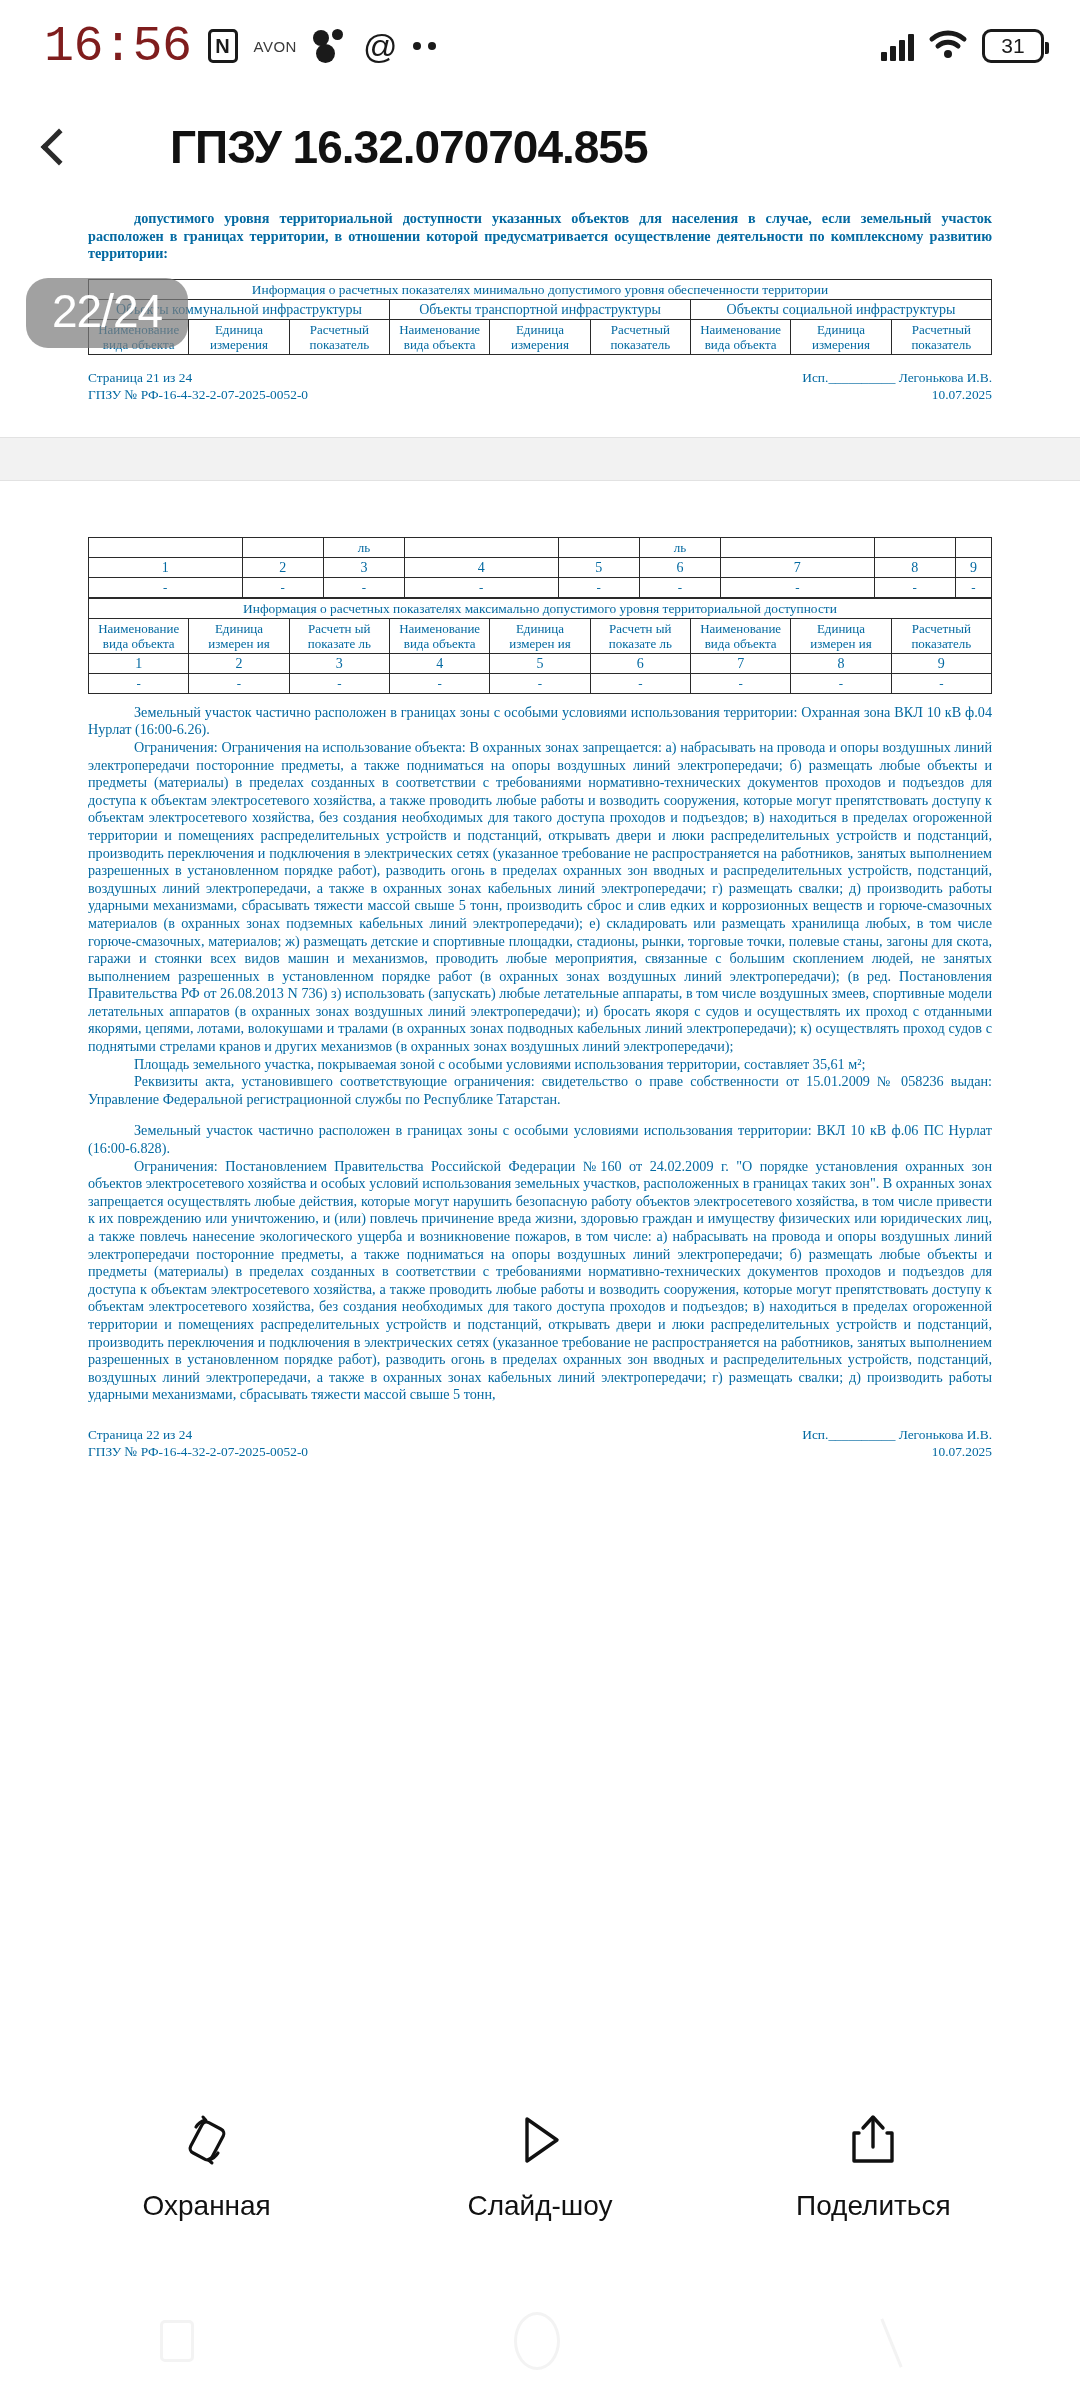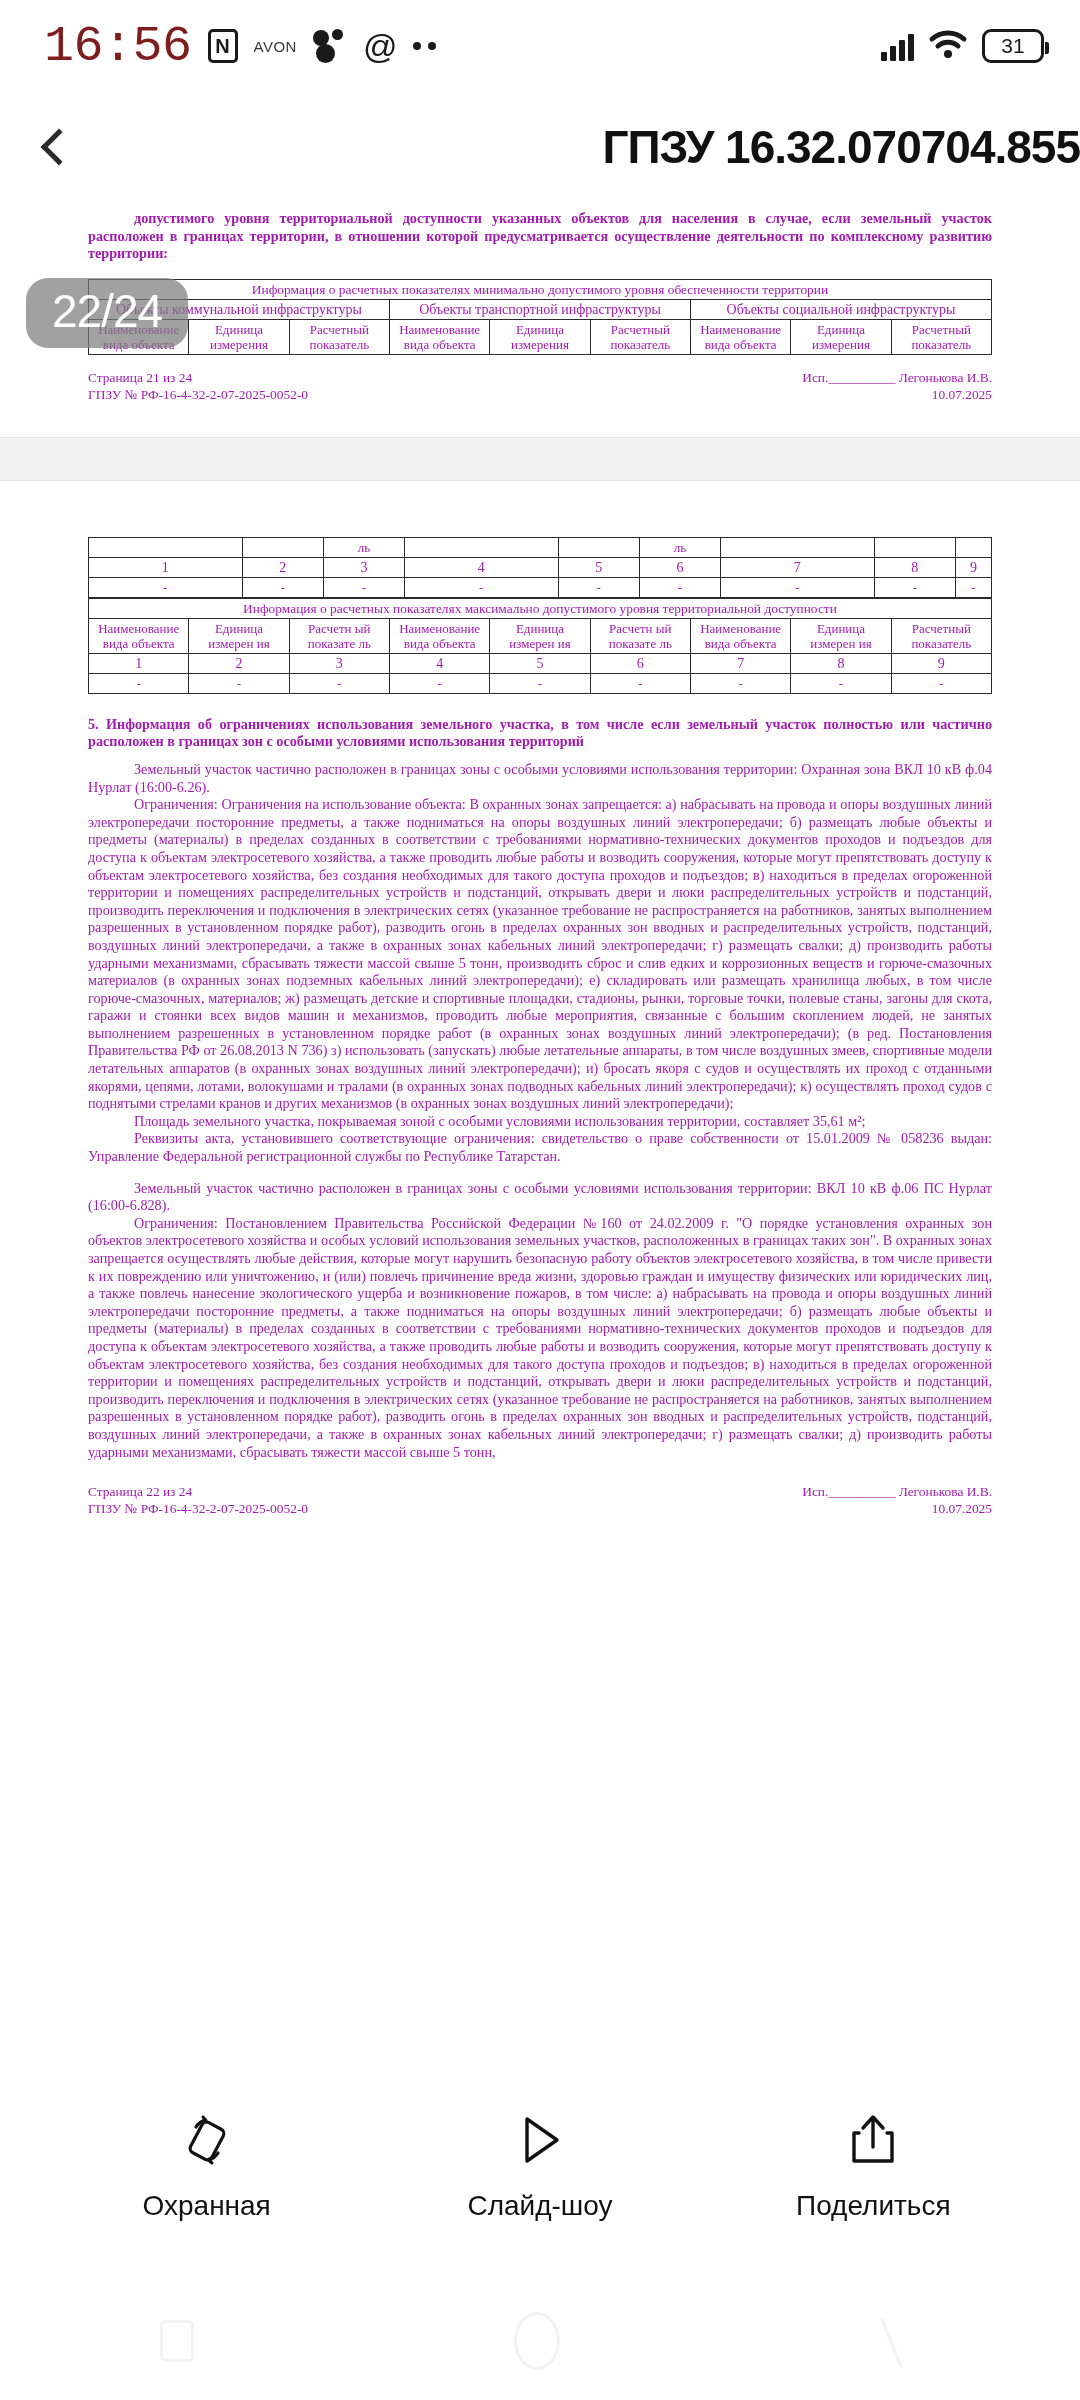--- a/index.html
+++ b/index.html
@@ -42,21 +42,21 @@
     font-size: 21px; color: #1a1a1a; position: relative;
   }
   .sb-battery::after {
     content: ""; position: absolute; right: -8px; top: 10px;
     width: 4px; height: 12px; background: #1a1a1a; border-radius: 0 2px 2px 0;
   }
 
   
   .header {
     position: absolute; top: 92px; left: 0; width: 1080px; height: 110px;
-    display: flex; align-items: center; justify-content: space-between;
+    display: flex; align-items: center;
   }
   .back-btn {
     width: 110px; height: 110px; display: flex; align-items: center; justify-content: center;
   }
   .chev {
     width: 26px; height: 26px;
     border-left: 5px solid #2b2b2b; border-bottom: 5px solid #2b2b2b;
     transform: rotate(45deg); margin-left: 8px;
   }
   .doc-title {
@@ -68,21 +68,21 @@
 
   
   .viewer {
     position: absolute; top: 202px; left: 0; width: 1080px; height: 1880px;
     background: #ffffff; overflow: hidden;
   }
   .page {
     position: relative; width: 1080px; background: #fff;
     padding: 0 88px;
     font-family: "Liberation Serif", serif;
-    color: #a21caf;
+    color: #0369a1;
   }
   .page-gap {
     width: 1080px; height: 44px; background: #f2f2f2;
     border-top: 1px solid #e2e2e2; border-bottom: 1px solid #e2e2e2;
   }
 
   p.just {
     text-align: justify; font-size: 14.2px; line-height: 17.6px;
     font-family: "Liberation Serif", serif;
   }
@@ -313,21 +313,20 @@
             <td class="dash" style="width: 17%;">-</td>
             <td class="dash" style="width: 9%;">-</td>
             <td class="dash" style="width: 9%;">-</td>
             <td class="dash" style="width: 17%;">-</td>
             <td class="dash" style="width: 9%;">-</td>
             <td class="dash" style="width: 4%;">-</td>
           </tr>
     </tbody>
       </table>
 
-    <div class="sec-head" style="margin-top:22px;">5. Информация об ограничениях использования земельного участка, в том числе если земельный участок полностью или частично расположен в границах зон с особыми условиями использования территорий</div>
 
     <p class="just ind" style="margin-top:10px;">Земельный участок частично расположен в границах зоны с особыми условиями использования территории: Охранная зона ВКЛ 10 кВ ф.04 Нурлат (16:00-6.26).</p>
     <p class="just ind">Ограничения: Ограничения на использование объекта: В охранных зонах запрещается: а) набрасывать на провода и опоры воздушных линий электропередачи посторонние предметы, а также подниматься на опоры воздушных линий электропередачи; б) размещать любые объекты и предметы (материалы) в пределах созданных в соответствии с требованиями нормативно-технических документов проходов и подъездов для доступа к объектам электросетевого хозяйства, а также проводить любые работы и возводить сооружения, которые могут препятствовать доступу к объектам электросетевого хозяйства, без создания необходимых для такого доступа проходов и подъездов; в) находиться в пределах огороженной территории и помещениях распределительных устройств и подстанций, открывать двери и люки распределительных устройств и подстанций, производить переключения и подключения в электрических сетях (указанное требование не распространяется на работников, занятых выполнением разрешенных в установленном порядке работ), разводить огонь в пределах охранных зон вводных и распределительных устройств, подстанций, воздушных линий электропередачи, а также в охранных зонах кабельных линий электропередачи; г) размещать свалки; д) производить работы ударными механизмами, сбрасывать тяжести массой свыше 5 тонн, производить сброс и слив едких и коррозионных веществ и горюче-смазочных материалов (в охранных зонах подземных кабельных линий электропередачи); е) складировать или размещать хранилища любых, в том числе горюче-смазочных, материалов; ж) размещать детские и спортивные площадки, стадионы, рынки, торговые точки, полевые станы, загоны для скота, гаражи и стоянки всех видов машин и механизмов, проводить любые мероприятия, связанные с большим скоплением людей, не занятых выполнением разрешенных в установленном порядке работ (в охранных зонах воздушных линий электропередачи); (в ред. Постановления Правительства РФ от 26.08.2013 N 736) з) использовать (запускать) любые летательные аппараты, в том числе воздушных змеев, спортивные модели летательных аппаратов (в охранных зонах воздушных линий электропередачи); и) бросать якоря с судов и осуществлять их проход с отданными якорями, цепями, лотами, волокушами и тралами (в охранных зонах подводных кабельных линий электропередачи); к) осуществлять проход судов с поднятыми стрелами кранов и других механизмов (в охранных зонах воздушных линий электропередачи);</p>
     <p class="just ind">Площадь земельного участка, покрываемая зоной с особыми условиями использования территории, составляет 35,61 м²;</p>
     <p class="just ind">Реквизиты акта, установившего соответствующие ограничения: свидетельство о праве собственности от 15.01.2009 № 058236 выдан: Управление Федеральной регистрационной службы по Республике Татарстан.</p>
     <p class="just ind" style="margin-top:14px;">Земельный участок частично расположен в границах зоны с особыми условиями использования территории: ВКЛ 10 кВ ф.06 ПС Нурлат (16:00-6.828).</p>
     <p class="just ind">Ограничения: Постановлением Правительства Российской Федерации №160 от 24.02.2009 г. "О порядке установления охранных зон объектов электросетевого хозяйства и особых условий использования земельных участков, расположенных в границах таких зон". В охранных зонах запрещается осуществлять любые действия, которые могут нарушить безопасную работу объектов электросетевого хозяйства, в том числе привести к их повреждению или уничтожению, и (или) повлечь причинение вреда жизни, здоровью граждан и имуществу физических или юридических лиц, а также повлечь нанесение экологического ущерба и возникновение пожаров, в том числе: а) набрасывать на провода и опоры воздушных линий электропередачи посторонние предметы, а также подниматься на опоры воздушных линий электропередачи; б) размещать любые объекты и предметы (материалы) в пределах созданных в соответствии с требованиями нормативно-технических документов проходов и подъездов для доступа к объектам электросетевого хозяйства, а также проводить любые работы и возводить сооружения, которые могут препятствовать доступу к объектам электросетевого хозяйства, без создания необходимых для такого доступа проходов и подъездов; в) находиться в пределах огороженной территории и помещениях распределительных устройств и подстанций, открывать двери и люки распределительных устройств и подстанций, производить переключения и подключения в электрических сетях (указанное требование не распространяется на работников, занятых выполнением разрешенных в установленном порядке работ), разводить огонь в пределах охранных зон вводных и распределительных устройств, подстанций, воздушных линий электропередачи, а также в охранных зонах кабельных линий электропередачи; г) размещать свалки; д) производить работы ударными механизмами, сбрасывать тяжести массой свыше 5 тонн,</p>
 
     <div class="pfoot" style="margin-top:22px;">
       <div class="left">

